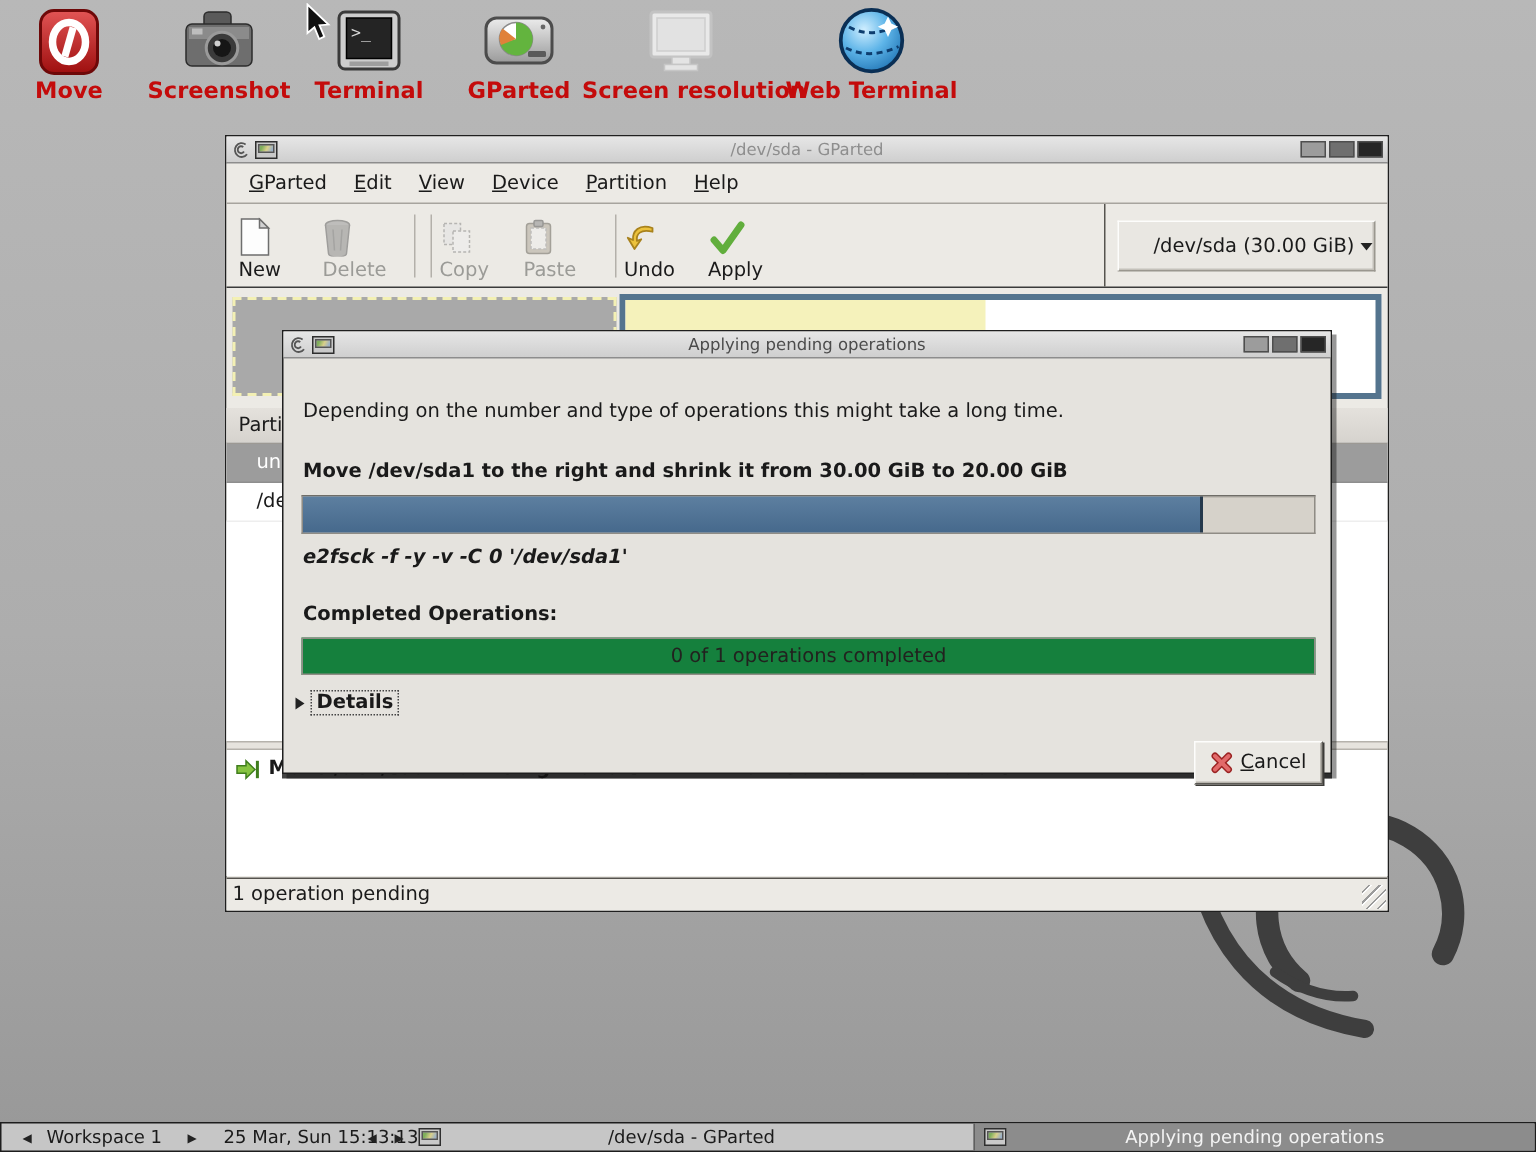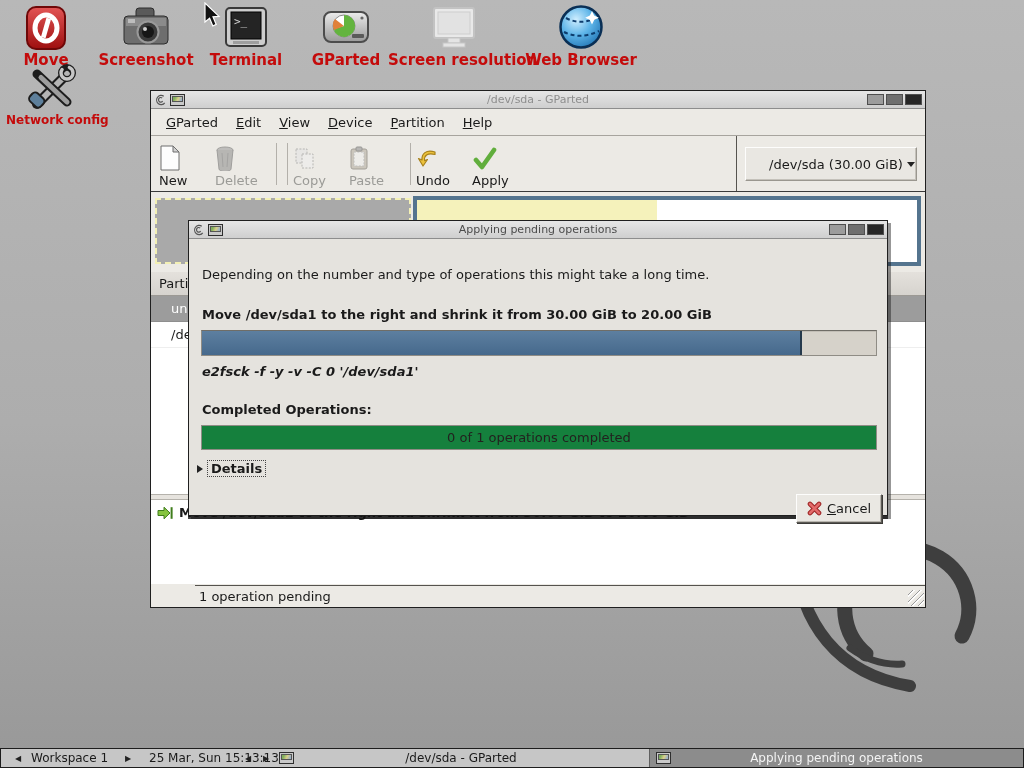--- a/index.html
+++ b/index.html
@@ -58,21 +58,21 @@
   .ptable { background:#fff; }
   .prow-h { height:24px; background:linear-gradient(#e4e1dc,#d6d3ce); border-bottom:1px solid #9c9994;
             display:flex; align-items:center; padding-left:8px; font-size:13px; }
   .prow { height:26px; display:flex; align-items:center; padding-left:20px; font-size:13px; border-bottom:1px solid #eee; }
   .prow.sel { background:#9c9c9c; color:#fff; border-bottom:1px solid #8e8e8e; }
   .pfill { height:146px; background:#fff; }
   .pane-sep { height:6px; background:#e6e3de; border-top:1px solid #b5b2ac; border-bottom:1px solid #b5b2ac; }
   .pending-pane { height:84px; background:#fff; padding:5px 6px; }
   .pend-entry { display:flex; align-items:center; gap:6px; font-weight:bold; font-size:13px; white-space:nowrap; }
   .statusbar { position:absolute; left:0; right:0; bottom:0; height:22px; background:#eceae5;
-               border-top:1px solid #55534e; display:flex; align-items:center; padding-left:4px; font-size:13px;margin-left:44px; }
+               border-top:1px solid #55534e; display:flex; align-items:center; padding-left:4px; font-size:13px; }
   .grip { position:absolute; right:1px; bottom:1px; width:16px; height:16px;
           background:repeating-linear-gradient(135deg,transparent 0 3px,#9a9a9a 3px 4px,#fdfdfd 4px 5px); }
 
   
   #dialog { left:188px; top:220px; width:700px; height:296px; z-index:3; background:#e5e3de;
             box-shadow:0 3px 0 rgba(15,15,15,.78), 3px 3px 0 rgba(25,25,25,.45); }
   .dlg-body { position:relative; height:277px; }
   .dlg-desc { position:absolute; left:13px; top:28px; font-size:13px; }
   .dlg-op   { position:absolute; left:13px; top:68px; font-size:13px; font-weight:bold; }
   .pbar1 { position:absolute; left:12px; top:91px; width:676px; height:26px; background:#d6d2ca;
@@ -207,39 +207,23 @@
               <stop offset="0.45" stop-color="#5db4e8"></stop>
           <stop offset="1" stop-color="#1265a8"></stop>
             </radialGradient>
           </defs>
         <circle cx="23" cy="23" r="20.5" fill="url(#gr-glb)" stroke="#0a2f55" stroke-width="2.5"></circle>
         <path d="M8,14 Q23,22 40,13" fill="none" stroke="#0d3d6e" stroke-width="2" stroke-dasharray="4,3"></path>
         <path d="M6,28 Q22,36 41,27" fill="none" stroke="#0d3d6e" stroke-width="2" stroke-dasharray="4,3"></path>
         <path d="M34,7 l2.2,4.6 4.6,2.2 -4.6,2.2 -2.2,4.6 -2.2,-4.6 -4.6,-2.2 4.6,-2.2 z" fill="#fff"></path>
       </svg>
     </div>
-    <div class="lbl">Web Browser</div>
-  </div>
-
-  <div class="nc">
-    <div class="ic" style="display:flex;justify-content:center;">
-      <svg width="54" height="50" viewBox="0 0 54 50">
-        <g stroke-linecap="round">
-          <line x1="14" y1="42" x2="44" y2="12" stroke="#1d1d1d" stroke-width="10"></line>
-          <line x1="14" y1="42" x2="44" y2="12" stroke="#b4b4b4" stroke-width="6"></line>
-          <circle cx="44" cy="11" r="6" fill="none" stroke="#1d1d1d" stroke-width="6"></circle>
-          <circle cx="44" cy="11" r="6" fill="none" stroke="#c6c6c6" stroke-width="3.4" stroke-dasharray="22,8"></circle>
-          <line x1="14" y1="12" x2="44" y2="40" stroke="#1d1d1d" stroke-width="9"></line>
-          <line x1="18" y1="15.5" x2="44" y2="40" stroke="#9d9d9d" stroke-width="5"></line>
-          <rect x="6" y="32" width="15" height="11" rx="4" transform="rotate(43 13 38)" fill="#5d7f9b" stroke="#1d1d1d" stroke-width="2"></rect>
-        </g>
-      </svg>
-    </div>
-    <div class="lbl">Network config</div>
-  </div>
+    <div class="lbl">Web Terminal</div>
+  </div>
+
 
   <svg id="cursor-top" width="18" height="26" viewBox="0 0 18 26">
     <path d="M1,1 L1,20 5.6,16.2 8.8,24 12.2,22.4 9,14.8 15,14.4 z" fill="#111" stroke="#fff" stroke-width="1.2"></path>
   </svg>
 
   <div class="window" id="mainwin">
     <div class="titlebar">
       <div class="tb-icons">
         <svg width="13" height="14" viewBox="0 0 14 15">
           <g fill="none" stroke="#555" stroke-width="1.3">

